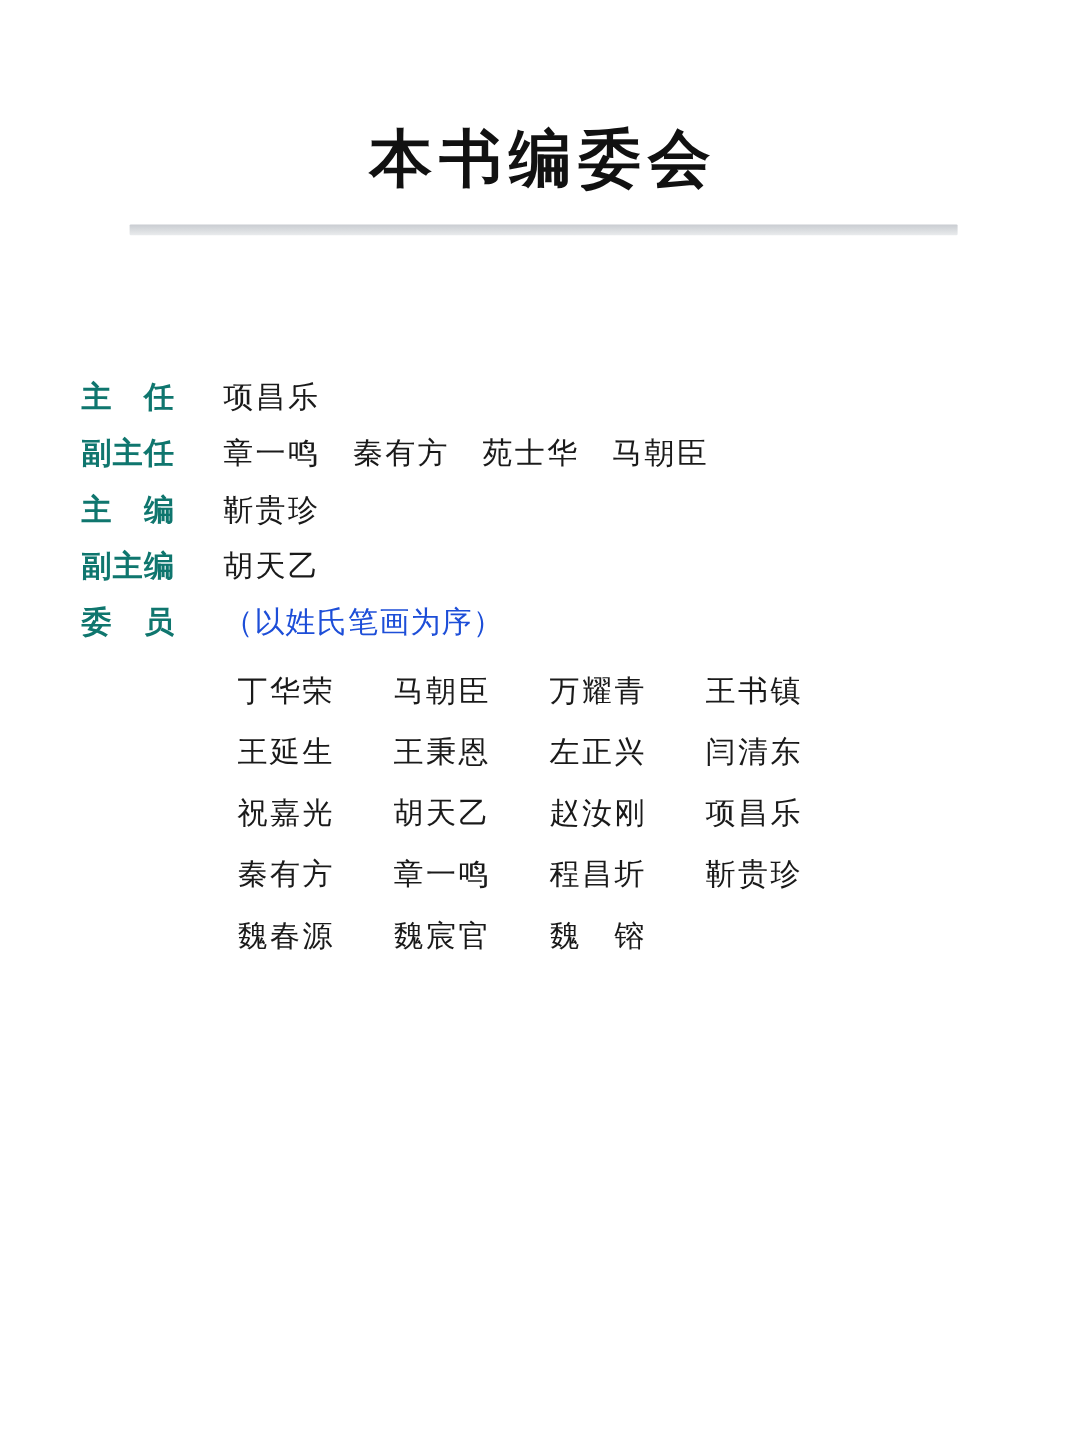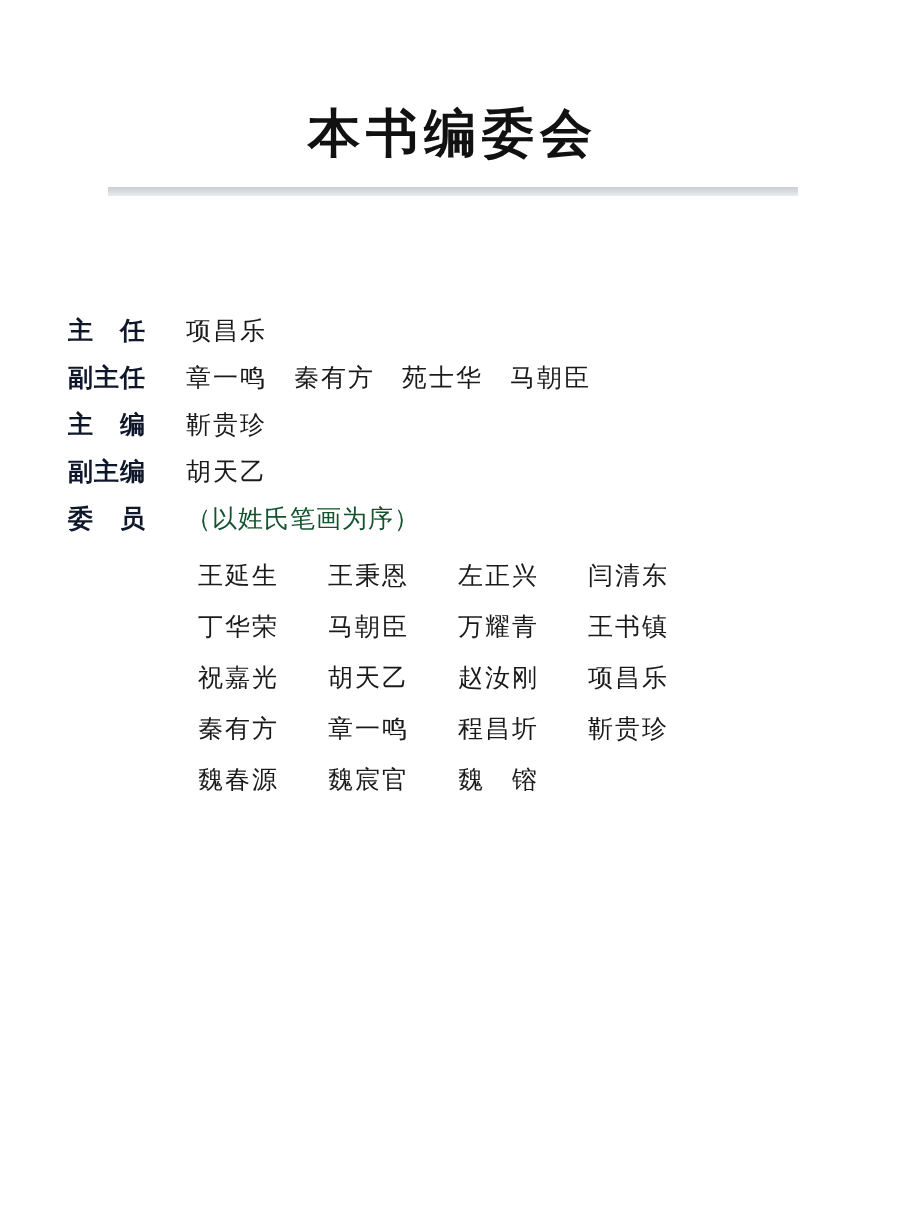--- a/index.html
+++ b/index.html
@@ -52,34 +52,34 @@
   }
   .roster-row {
     display: flex;
     align-items: baseline;
     margin-bottom: 14px;
   }
   .role-label {
     font-size: 25px;
     font-weight: bold;
     letter-spacing: 1px;
-    color: #0f172a;
+    color: #0f766e;
     width: 118px;
     flex: 0 0 118px;
     white-space: pre;
   }
   .names {
     font-size: 25px;
     color: #1a1a1a;
     letter-spacing: 2px;
     white-space: pre;
   }
   .note {
     font-size: 25px;
-    color: #14532d;
+    color: #1d4ed8;
     letter-spacing: 1px;
   }
 
   
   .members {
     margin-top: 24px;
     padding-left: 198px;
   }
   .member-row {
     display: flex;
@@ -129,31 +129,31 @@
     <div class="roster-row">
       <div class="role-label">委　员</div>
       <div class="note">（以姓氏笔画为序）</div>
     </div>
 
   </div>
 
   <div class="members">
 
     <div class="member-row">
+      <div class="member-cell">丁华荣</div>
+      <div class="member-cell">马朝臣</div>
+      <div class="member-cell">万耀青</div>
+      <div class="member-cell">王书镇</div>
+    </div>
+
+    <div class="member-row">
       <div class="member-cell">王延生</div>
       <div class="member-cell">王秉恩</div>
       <div class="member-cell">左正兴</div>
       <div class="member-cell">闫清东</div>
-    </div>
-
-    <div class="member-row">
-      <div class="member-cell">丁华荣</div>
-      <div class="member-cell">马朝臣</div>
-      <div class="member-cell">万耀青</div>
-      <div class="member-cell">王书镇</div>
     </div>
 
 
 
     <div class="member-row">
       <div class="member-cell">祝嘉光</div>
       <div class="member-cell">胡天乙</div>
       <div class="member-cell">赵汝刚</div>
       <div class="member-cell">项昌乐</div>
     </div>

